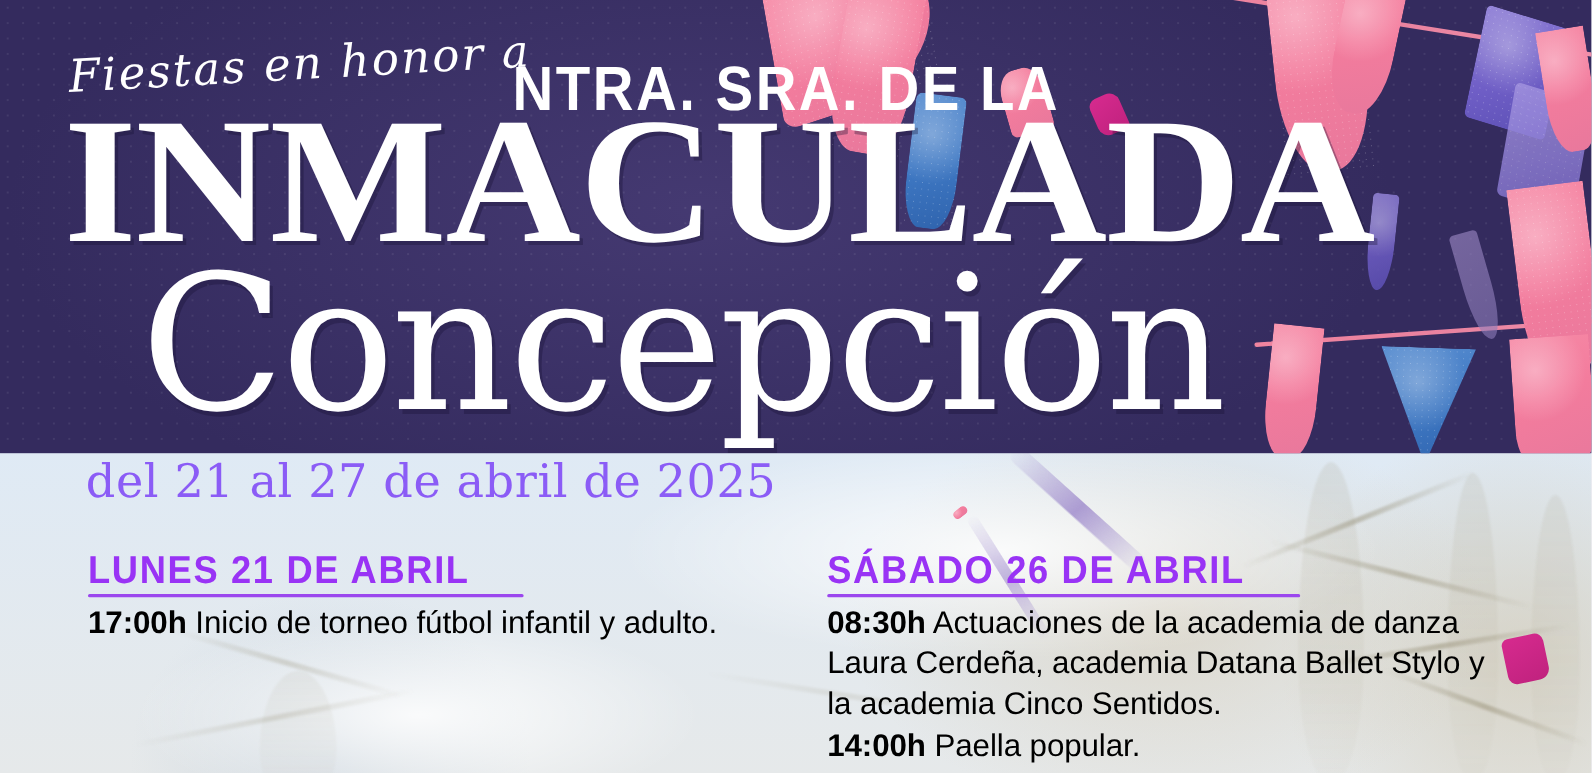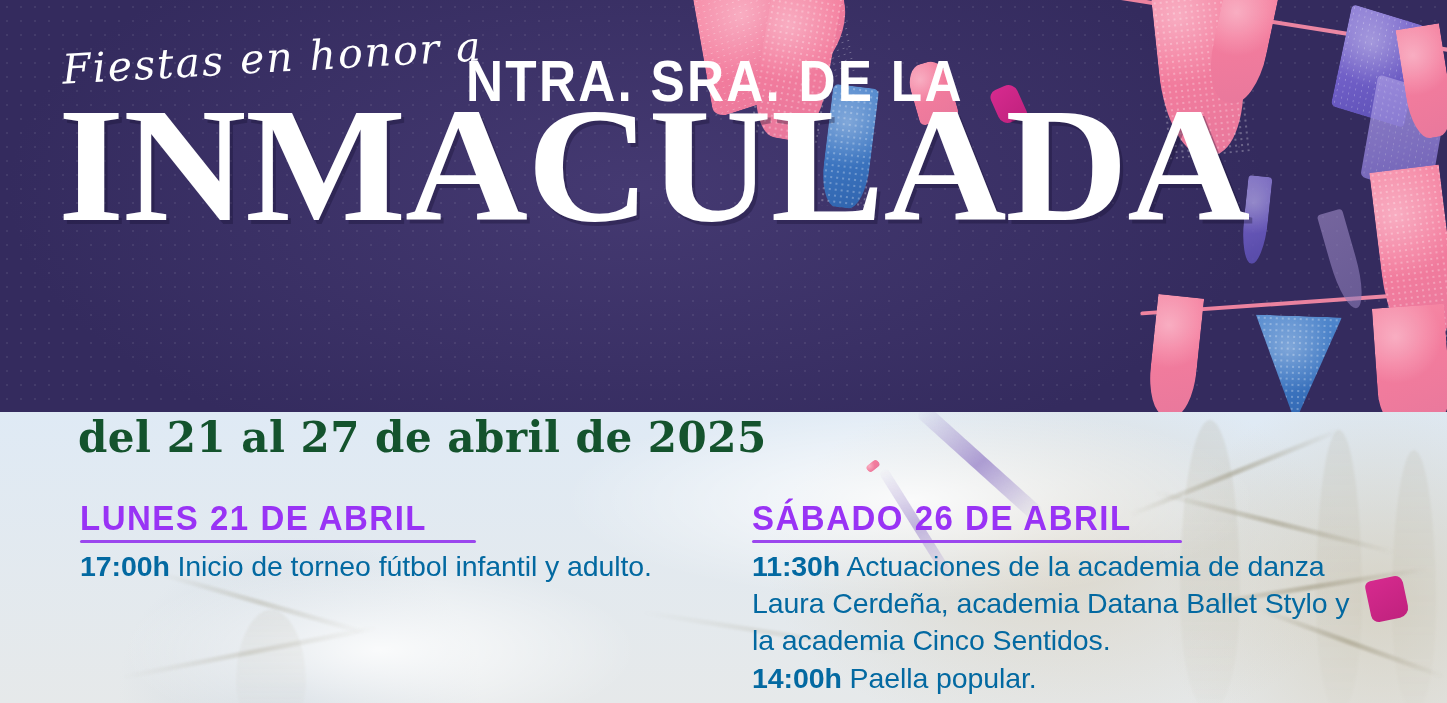--- a/index.html
+++ b/index.html
@@ -122,23 +122,23 @@
     font-family:"DejaVu Serif", serif;
     font-weight:400;font-size:171px;line-height:1;
     letter-spacing:-3px;
     white-space:nowrap;
     text-shadow:3px 4px 0 rgba(20,14,48,.30);
   }
 
   
   .dateline{
     position:absolute;left:78px;top:413px;
-    color:#14532d;
+    color:#8b5cf6;
     font-family:"DejaVu Serif", serif;
-    font-weight:700;font-size:42px;letter-spacing:.5px;
+    font-weight:400;font-size:42px;letter-spacing:.5px;
     white-space:nowrap;
   }
 
   
   .col{position:absolute;top:498px;}
   .col.left{left:80px;width:640px;}
   .col.right{left:752px;width:620px;}
 
   .dayhead{
     color:#9933f5;
@@ -150,21 +150,21 @@
     transform:scaleY(1.07);transform-origin:left top;
   }
   .dayrule{
     height:3px;background:#9b47ee;border-radius:2px;
     margin:4px 0 5px 0;
   }
   .col.left .dayrule{width:396px;}
   .col.right .dayrule{width:430px;}
 
   .ev{
-    color:#0369a1;
+    color:#000000;
     font-family:"Liberation Sans", sans-serif;
     font-size:28.5px;line-height:1.305;
     margin:0;
     letter-spacing:-.1px;
   }
   .ev b{font-weight:700;}
 </style>
 </head>
 <body>
 
@@ -241,39 +241,40 @@
     <div class="flagb" style="left:1254px;top:316px;width:86px;height:106px;clip-path:polygon(0 0,100% 0,50% 100%);transform:rotate(2deg);">
       <div class="speck"></div>
     </div>
     <div class="flagp" style="left:1376px;top:306px;width:72px;height:120px;border-radius:0 0 30% 30%;transform:rotate(-4deg);"></div>
 
     <div class="script">Fiestas en honor a</div>
     <div class="ntra">NTRA. SRA. DE LA</div>
     <div class="inmaculada">INMACULADA</div>
   </div>
 
+  <div class="concepcion">Concepción</div>
 
   <div class="dateline">del 21 al 27 de abril de 2025</div>
 
   <div class="col left">
     <div class="dayhead">LUNES 21 DE ABRIL</div>
     <div class="dayrule"></div>
 
     <p class="ev">
       <b>17:00h</b>
       <span>Inicio de torneo fútbol infantil y adulto.</span>
     </p>
   </div>
 
   <div class="col right">
     <div class="dayhead">SÁBADO 26 DE ABRIL</div>
     <div class="dayrule"></div>
 
     <p class="ev">
-      <b>11:30h</b>
+      <b>08:30h</b>
       <span>Actuaciones de la academia de danza Laura Cerdeña, academia Datana Ballet Stylo y la academia Cinco Sentidos.</span>
     </p>
     <p class="ev">
       <b>14:00h</b>
       <span>Paella popular.</span>
     </p>
   </div>
 
 </div>
 

